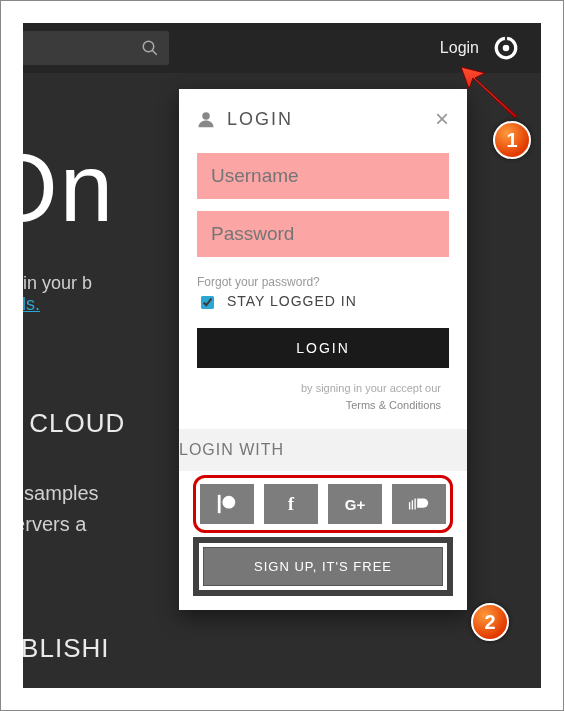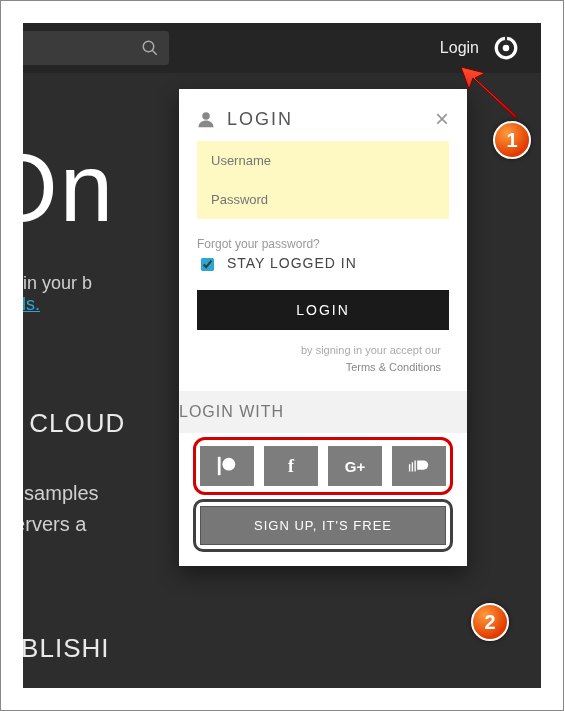--- a/index.html
+++ b/index.html
@@ -38,37 +38,37 @@
   border:2px solid #fff;box-shadow:0 0 4px rgba(0,0,0,.6);
   color:#fff;font-weight:700;font-size:20px;line-height:34px;text-align:center}
 
 
 .panel{position:absolute;right:74px;top:66px;width:288px;background:#fff;color:#333;box-shadow:0 8px 20px rgba(0,0,0,.45)}
 .panel .header{display:flex;align-items:center;padding:18px 18px 10px}
 .panel .header .usr{width:18px;height:18px;fill:#888;margin-right:12px}
 .panel .header .ttl{font-size:18px;letter-spacing:2px;color:#555}
 .panel .header .close{margin-left:auto;font-size:24px;color:#999;cursor:pointer;line-height:1}
 .panel .pad{padding:0 18px}
-.panel input[type=text],.panel input[type=password]{width:100%;box-sizing:border-box;border:none;background:#fef9c3;color:#666;padding:12px 14px;font-size:13px;outline:none}
+.panel input[type=text],.panel input[type=password]{width:100%;box-sizing:border-box;border:none;background:#fca5a5;color:#666;padding:12px 14px;font-size:19px;margin-top:12px;outline:none}
 .forgot{display:block;font-size:12px;color:#999;margin-top:18px}
 .stayrow{margin-top:4px;font-size:14px;letter-spacing:1px;color:#444}
 .stayrow input{vertical-align:middle;accent-color:#2ba7d4;margin-right:8px}
 .login-btn{width:100%;background:#1a1a1a;color:#fff;border:none;padding:12px 0;margin-top:16px;font-size:14px;letter-spacing:2px;cursor:pointer}
 .terms{font-size:11px;color:#aaa;text-align:right;margin:12px 8px 16px;line-height:1.5}
 .terms a{color:#888;text-decoration:none}
 
 .section-label{background:#f2f2f2;color:#777;padding:12px 0;font-size:16px;letter-spacing:1px}
 
 .social-row{display:flex;gap:10px;margin:4px 14px 4px;padding:6px 4px}
 .frame1{border:3px solid #d40000;border-radius:12px}
 .sbtn{flex:1;height:40px;background:#7d7d7d;color:#fff;display:flex;align-items:center;justify-content:center;font-size:18px;font-weight:700;cursor:pointer}
 .sbtn svg{width:22px;height:22px;fill:#fff}
 
 .signup-wrap{margin:4px 14px 14px;padding:4px}
-.frame2{border:3px solid #404040;border-radius:10px}
+.frame2{border:6px solid #404040;border-radius:0}
 .signup-btn{width:100%;background:#777;border:1px solid #555;color:#fff;padding:11px 0;font-size:13px;letter-spacing:1px;cursor:pointer}
 </style>
 </head>
 <body>
 
 <div class="stage">
   <div class="app">
 
     <div class="topbar">
       <div class="searchbox">

